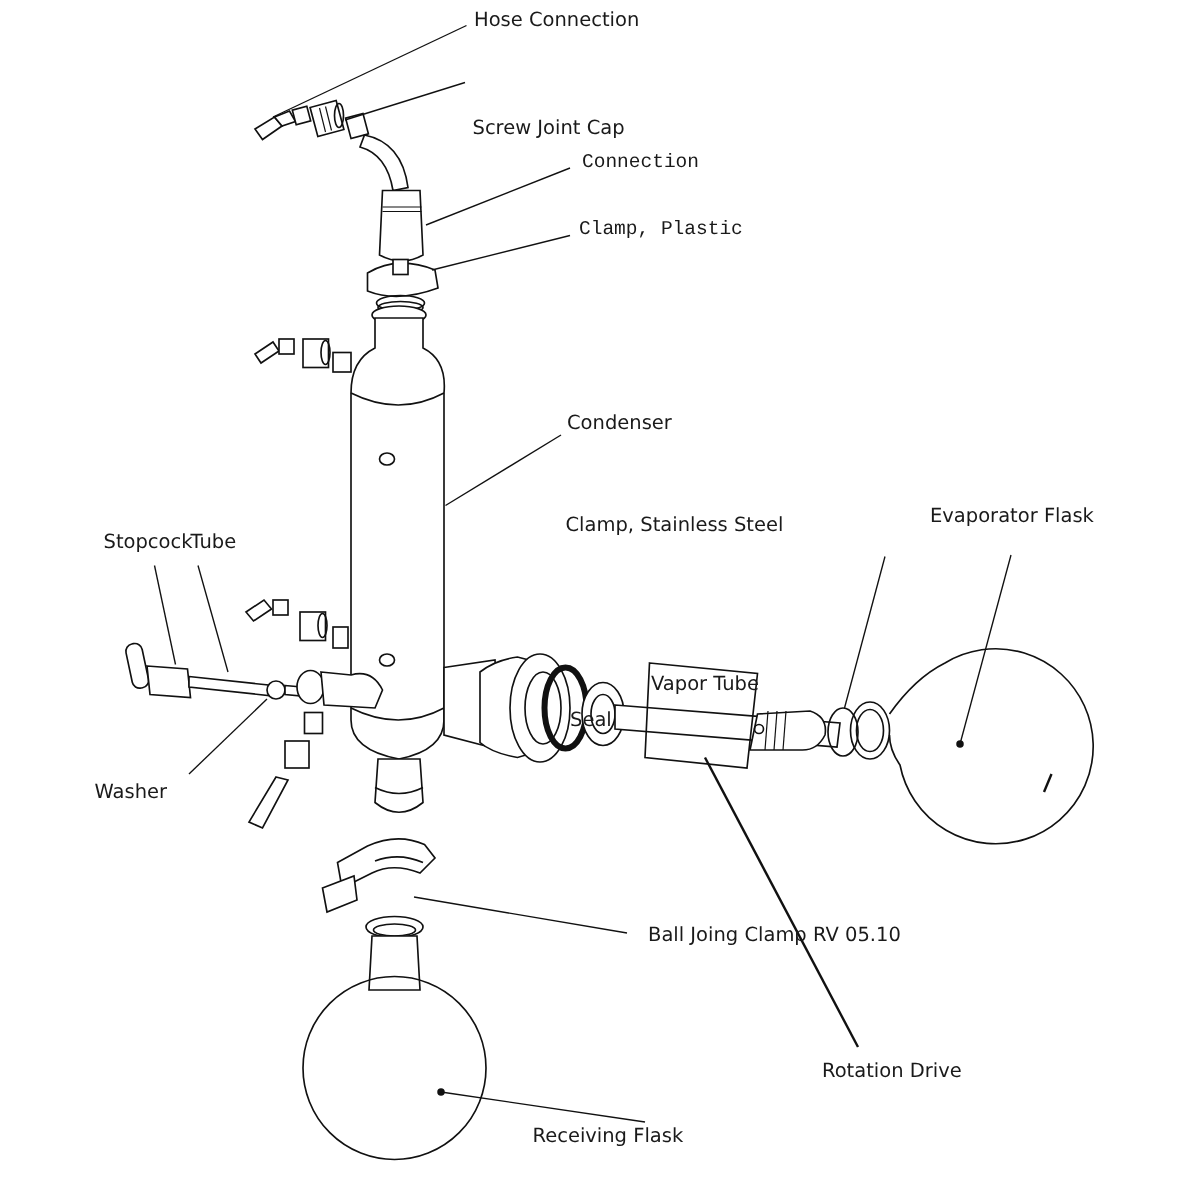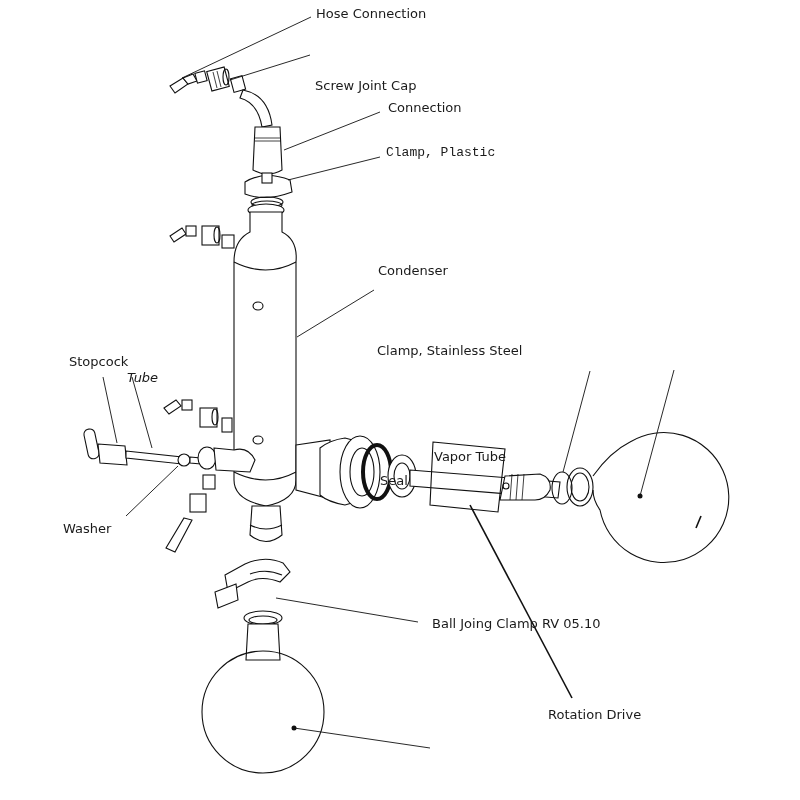--- a/index.html
+++ b/index.html
@@ -152,24 +152,26 @@
     <line class="lead" x1="590" y1="371" x2="563" y2="472"></line>
     <line class="lead" x1="674" y1="370" x2="640" y2="496"></line>
     <line class="lead" x1="418" y1="622" x2="276" y2="598"></line>
     <line class="leadb" x1="572" y1="698" x2="470" y2="505"></line>
     <line class="lead" x1="430" y1="748" x2="294" y2="728"></line>
   </g>
 </svg>
 
 <div class="lbl" style="left:316px;top:7px;">Hose Connection</div>
 <div class="lbl" style="left:315px;top:43px;margin-top:36px;">Screw Joint Cap</div>
-<div class="lbl" style="left:388px;top:101px;">Connection</div>
+<div class="lbl" style="left:388px;top:101px;font-family:Liberation Mono, monospace;">Connection</div>
 <div class="lbl" style="left:386px;top:146px;font-family:Liberation Mono, monospace;">Clamp, Plastic</div>
-<div class="lbl" style="left:378px;top:264px;">Condenser</div>
+<div class="lbl" style="left:378px;top:276px;">Condenser</div>
 <div class="lbl" style="left:377px;top:344px;">Clamp, Stainless Steel</div>
+<div class="lbl" style="left:620px;top:338px;">Evaporator Flask</div>
 <div class="lbl" style="left:25px;top:355px;margin-left:44px;">Stopcock</div>
-<div class="lbl" style="left:127px;top:371px;font-style:italic;">Tube</div>
+<div class="lbl" style="left:127px;top:355px;">Tube</div>
 <div class="lbl" style="left:380px;top:426px;margin-top:48px;">Seal</div>
 <div class="lbl" style="left:434px;top:450px;">Vapor Tube</div>
 <div class="lbl" style="left:63px;top:522px;">Washer</div>
 <div class="lbl" style="left:432px;top:617px;">Ball Joing Clamp RV 05.10</div>
 <div class="lbl" style="left:530px;top:708px;margin-left:18px;">Rotation Drive</div>
+<div class="lbl" style="left:355px;top:751px;">Receiving Flask</div>
 </div>
 
 </body></html>

